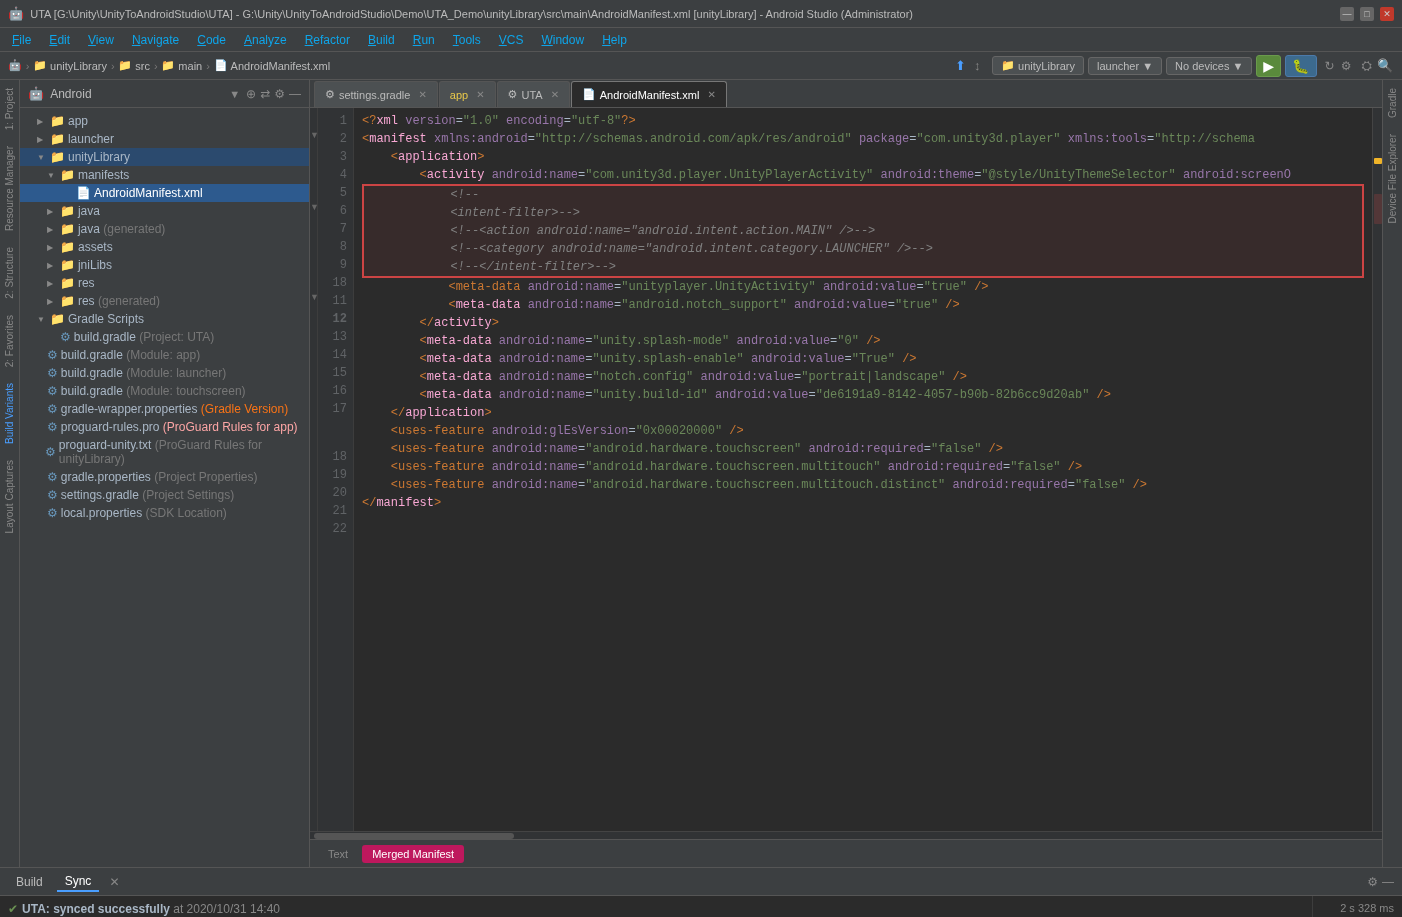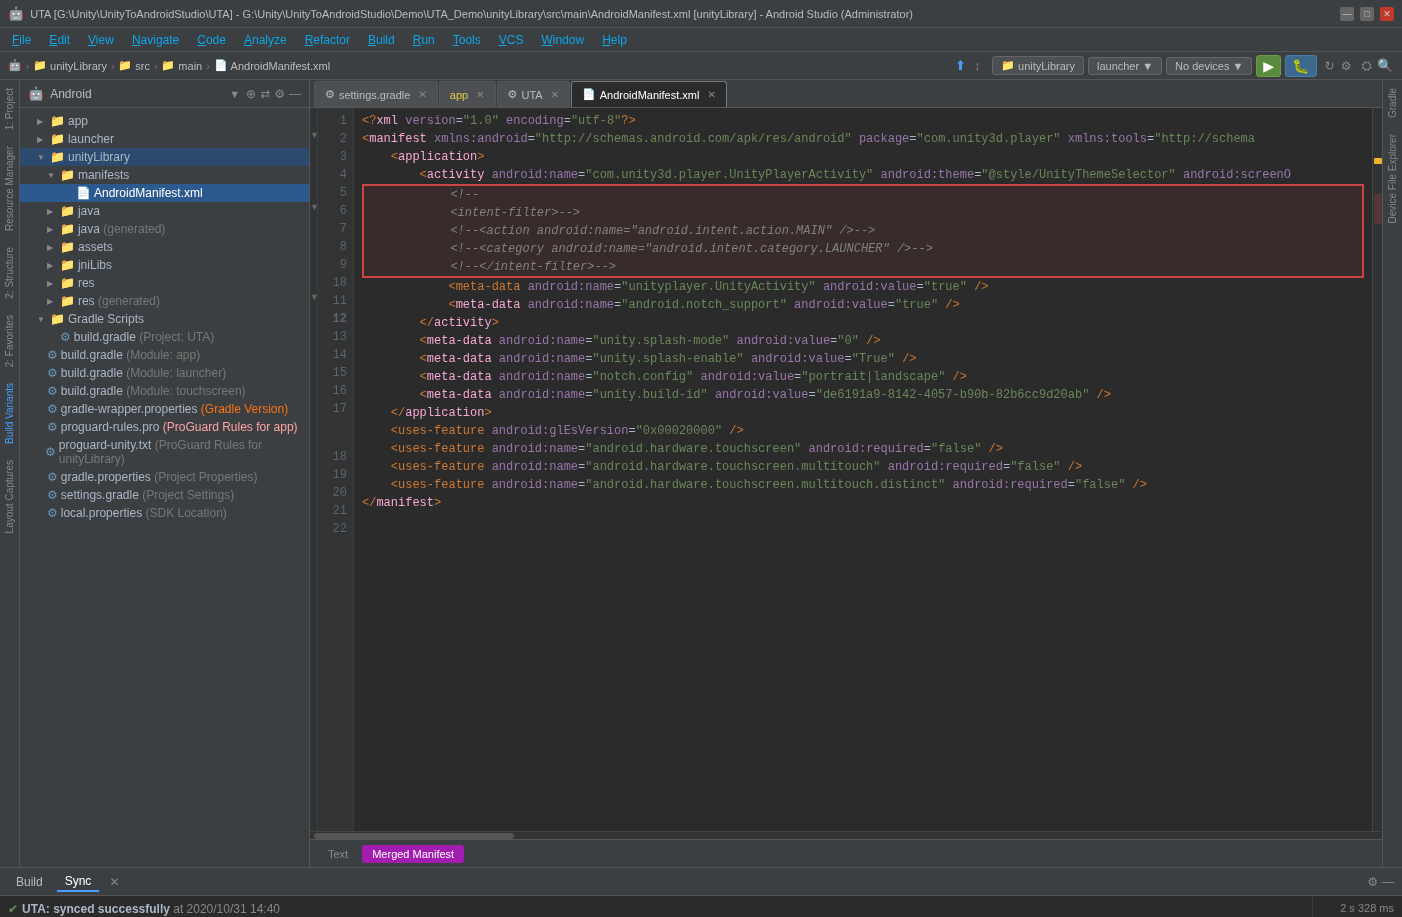--- a/index.html
+++ b/index.html
@@ -189,21 +189,21 @@
       padding: 0 8px;
       gap: 4px;
     }
     .editor-tab-btn {
       padding: 3px 10px;
       font-size: 11px;
       cursor: pointer;
       color: #888;
       border-radius: 3px;
     }
-    .editor-tab-btn.active { background: #a21caf; color: #fff; }
+    .editor-tab-btn.active { background: #be185d; color: #fff; }
 
     
     .build-panel {
       height: 270px;
       background: #2b2b2b;
       border-top: 1px solid #555;
       display: flex;
       flex-direction: column;
     }
     .build-header {

